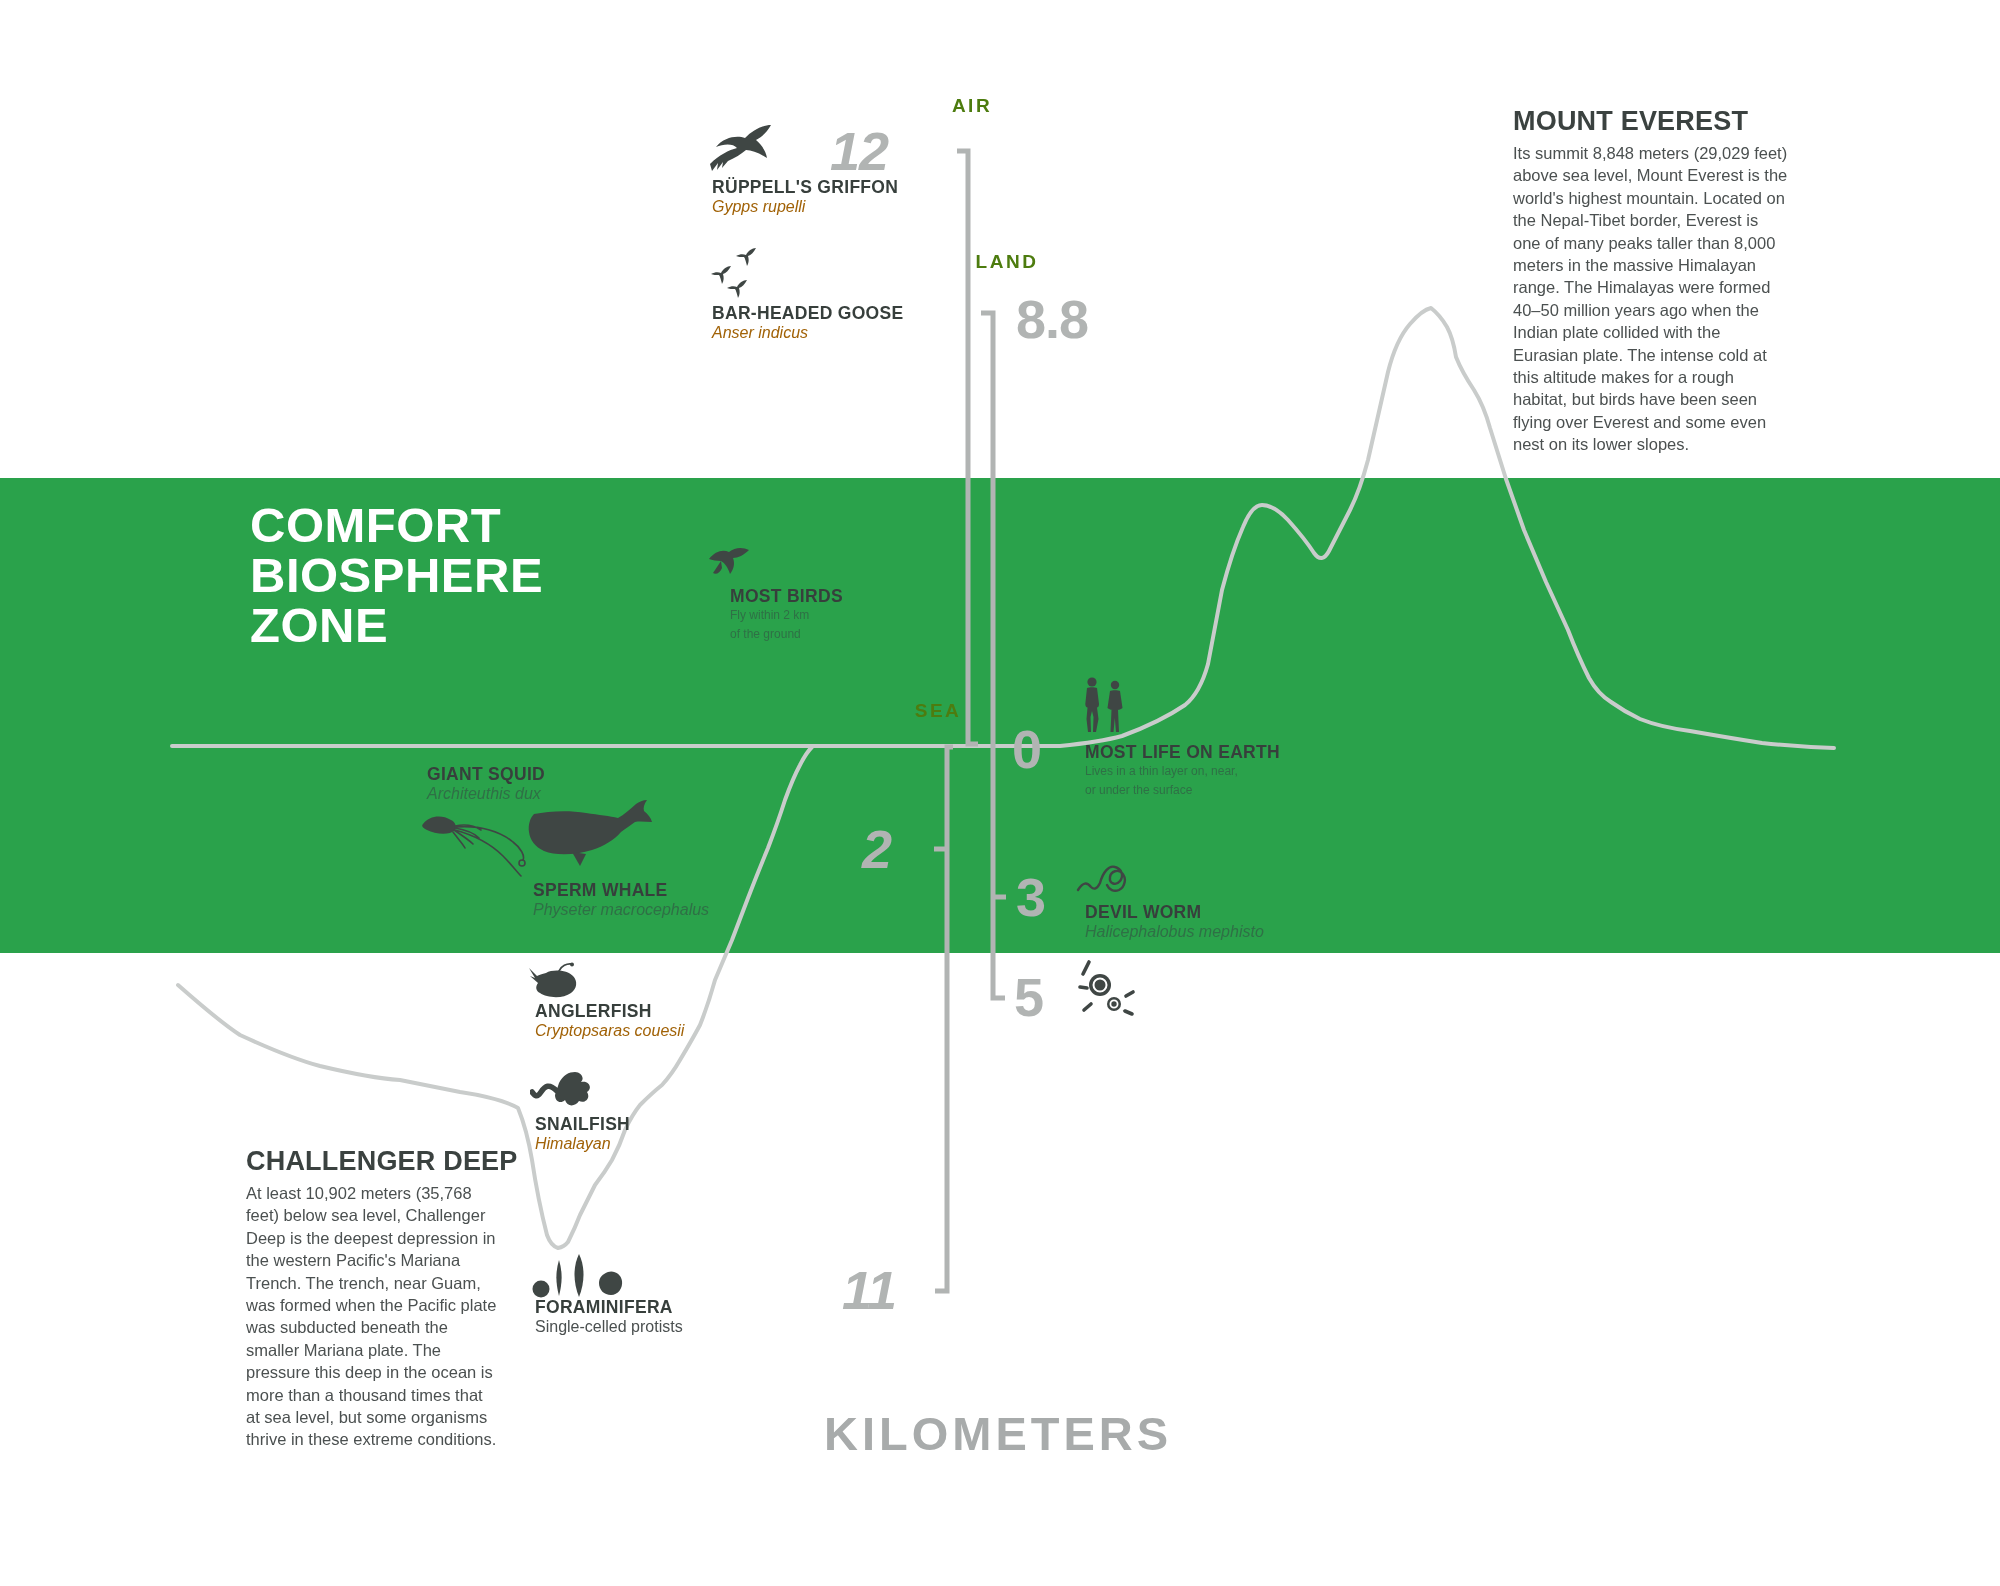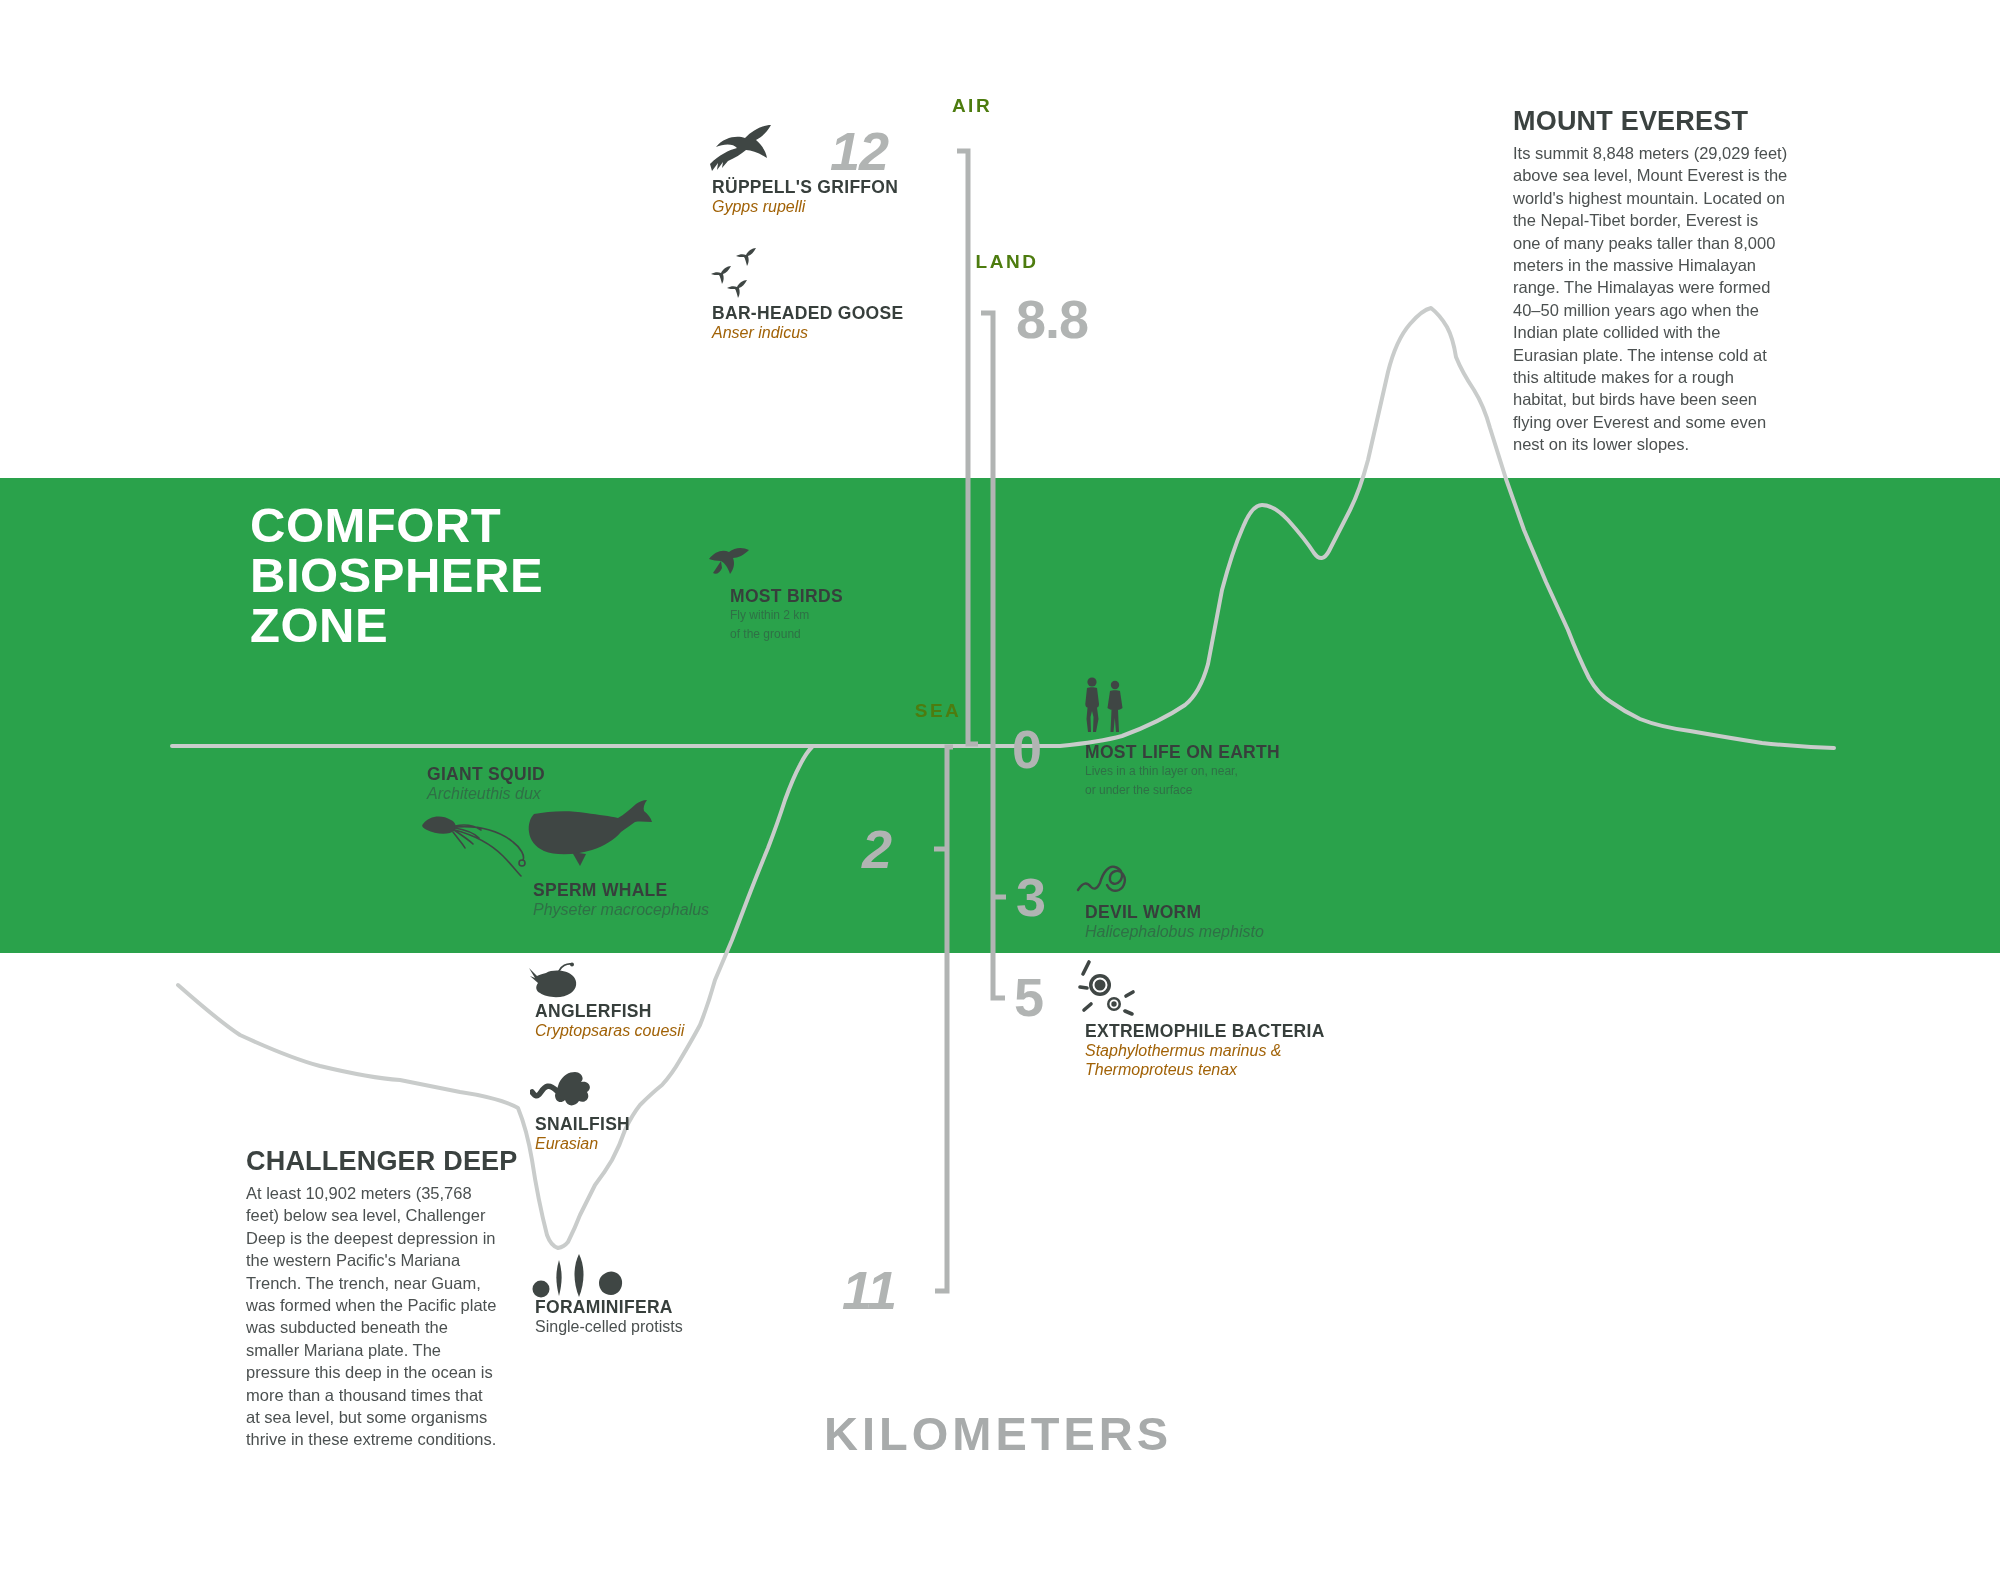--- a/index.html
+++ b/index.html
@@ -185,34 +185,29 @@
     <div class="sp-name">MOST LIFE ON EARTH</div>
     <div class="sp-sub-green">Lives in a thin layer on, near,</div>
     <div class="sp-sub-green">or under the surface</div>
   </div>
 
   <div class="abs" style="left:1085px;top:903px;">
     <div class="sp-name">DEVIL WORM</div>
     <div class="sp-latin-green">Halicephalobus mephisto</div>
   </div>
 
-  <div class="abs" style="left:1085px;top:1022px;">
-    <div class="sp-name">EXTREMOPHILE BACTERIA</div>
-    <div class="sp-latin">Staphylothermus marinus &amp;</div>
-    <div class="sp-latin">Thermoproteus tenax</div>
-  </div>
 
   <div class="abs" style="left:535px;top:1002px;">
     <div class="sp-name">ANGLERFISH</div>
     <div class="sp-latin">Cryptopsaras couesii</div>
   </div>
 
   <div class="abs" style="left:535px;top:1115px;">
     <div class="sp-name">SNAILFISH</div>
-    <div class="sp-latin">Eurasian</div>
+    <div class="sp-latin">Himalayan</div>
   </div>
 
   <div class="abs" style="left:535px;top:1298px;">
     <div class="sp-name">FORAMINIFERA</div>
     <div class="sp-sub">Single-celled protists</div>
   </div>
 
 </div>
 
 </body></html>

